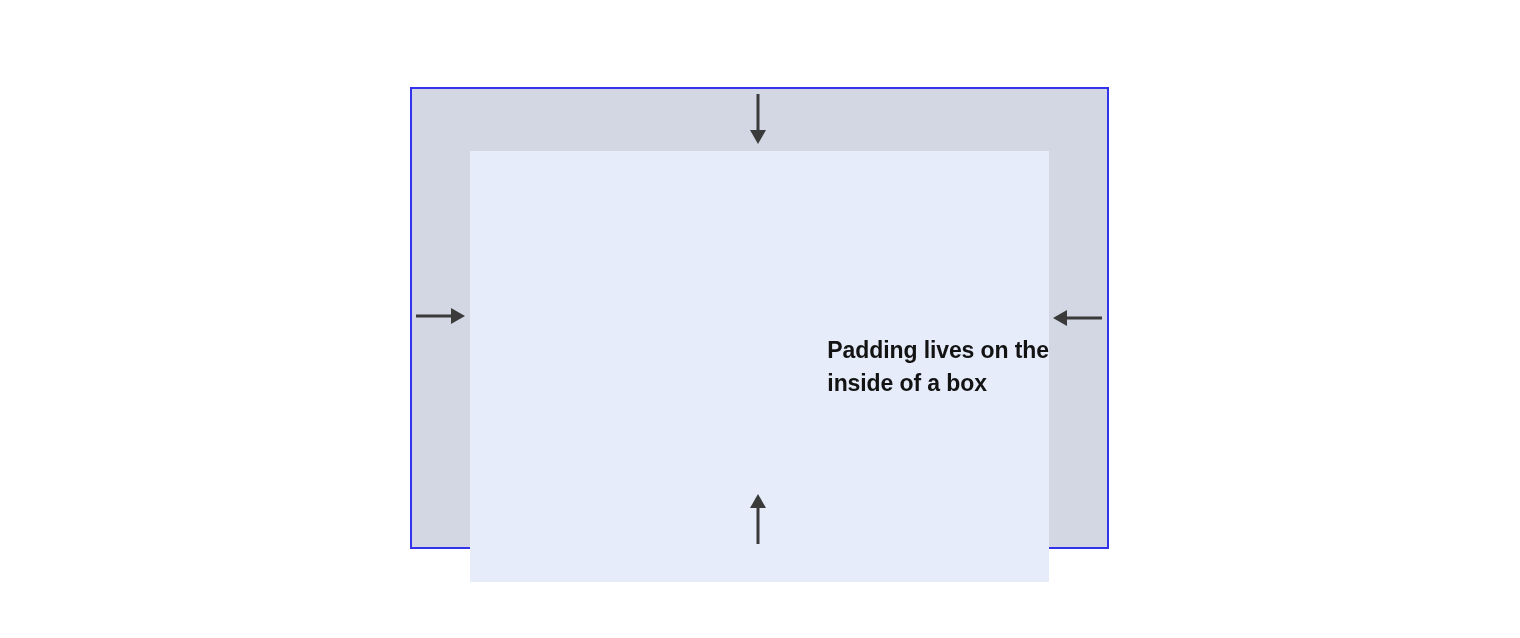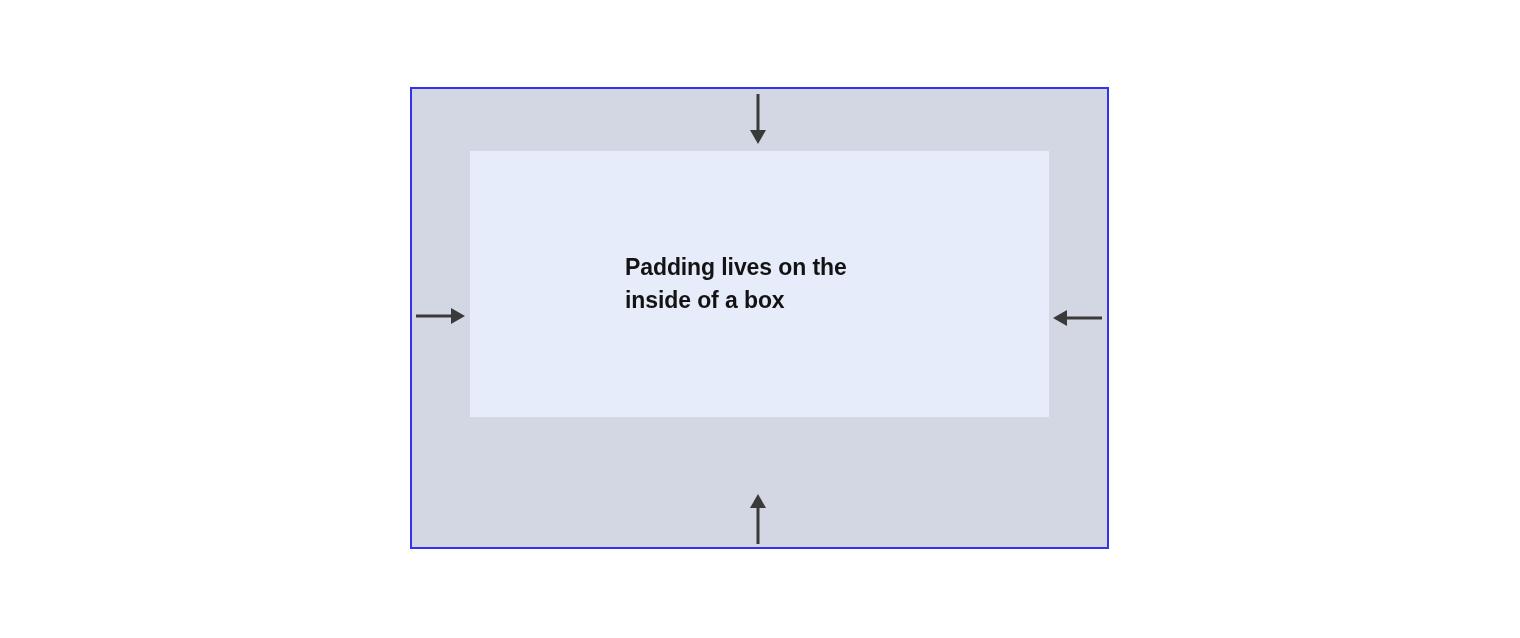--- a/index.html
+++ b/index.html
@@ -31,25 +31,25 @@
     background: #d2d7e3;
     box-sizing: content-box;
   }
 
   
   .content-box {
     position: absolute;
     left: 470px;
     top: 151px;
     width: 579px;
-    height: 266px;
+    height: 431px;
     background: #e6ecfa;
     display: flex;
     align-items: center;
-    justify-content: flex-start;
+    justify-content: flex-end;
   }
 
   .content-label {
     margin-left: 155px;
     font-size: 23px;
     font-weight: bold;
     line-height: 1.42;
     color: #131313;
     letter-spacing: -0.1px;
     white-space: pre-line;

